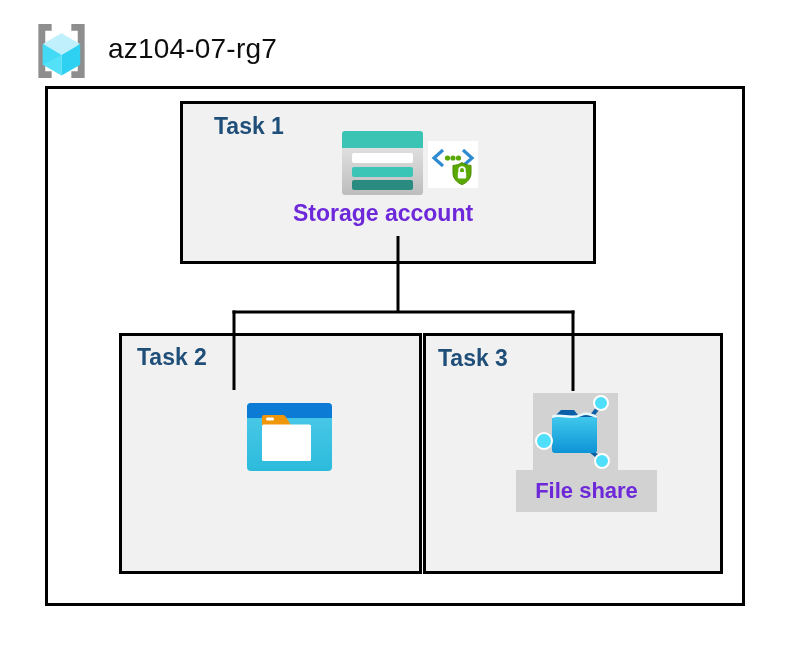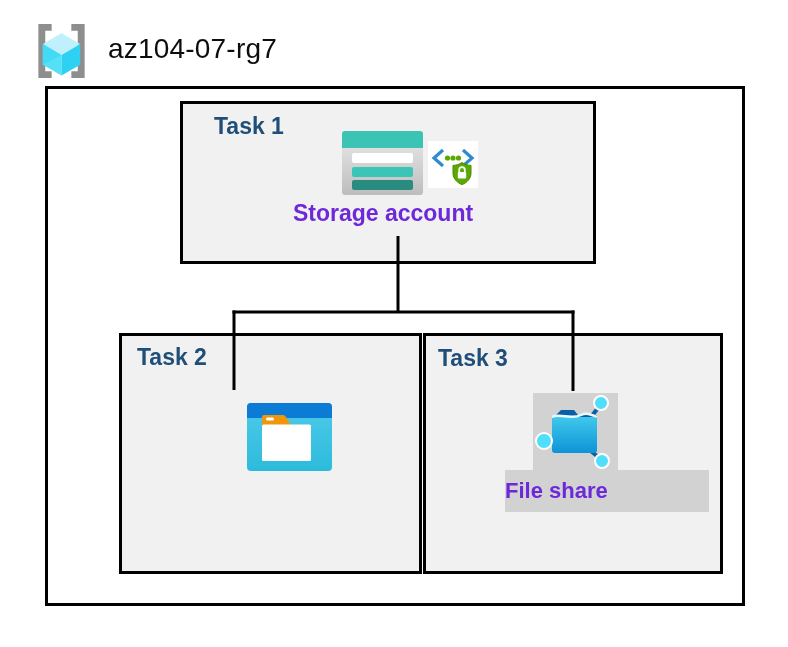--- a/index.html
+++ b/index.html
@@ -32,23 +32,23 @@
     position:absolute;font-size:23px;font-weight:700;color:#6d28d9;
     text-align:center;white-space:nowrap;
   }
   .connectors{position:absolute;left:0;top:0;width:788px;height:647px;
     pointer-events:none;z-index:5;}
   .icon-plate{
     position:absolute;left:107px;top:57px;width:85px;height:77px;
     background:var(--c-highlight_plate,#D2D2D2);
   }
   .label-plate{
-    position:absolute;left:79px;top:134px;width:204px;height:42px;
+    position:absolute;left:90px;top:134px;width:141px;height:42px;
     background:var(--c-highlight_plate,#D2D2D2);
-    display:flex;align-items:center;justify-content:flex-start;
+    display:flex;align-items:center;justify-content:center;
   }
   .label-plate .item-label{position:static;font-size:22px;}
 </style>
 </head>
 <body>
 
 <div class="stage">
 
   <svg class="abs" style="left:30px;top:19px" width="63" height="64" viewBox="0 0 64 64">
     <path d="M22 8 H12 V56 H22" fill="none" stroke="var(--c-rg_bracket_gray,#8E8E8E)" stroke-width="7"></path>

